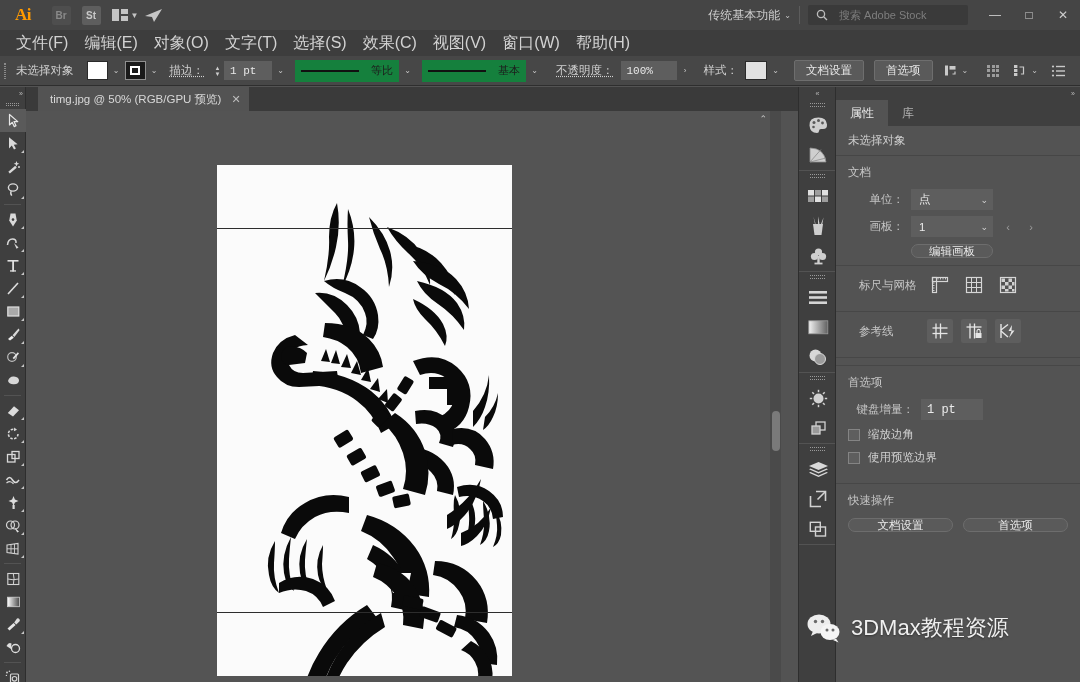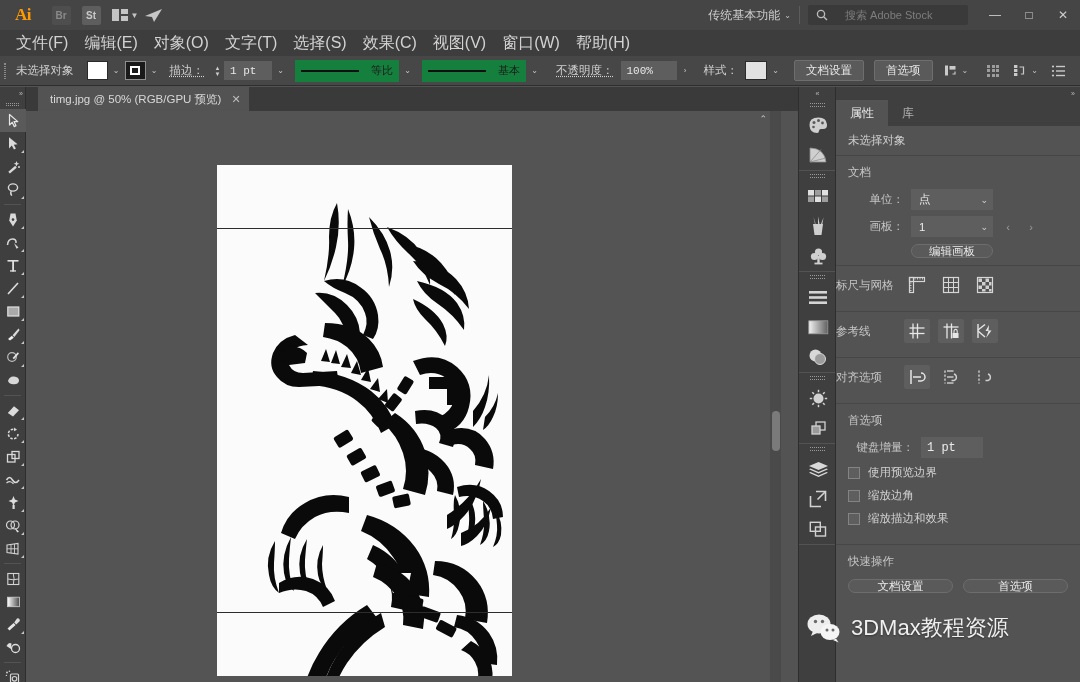--- a/index.html
+++ b/index.html
@@ -38,21 +38,21 @@
   .arr-grid { display: grid; grid-template-columns: 7px 7px; grid-template-rows: 5px 5px; gap: 1.5px; }
   .arr-grid i { background: #c4c4c4; display: block; }
   .arr-grid i.tall { grid-row: span 2; }
   .chev { font-size: 8px; color: #c4c4c4; }
   .tb-spacer { flex: 1; }
   .workspace-name {
     color: #cfcfcf; font-size: 12px; padding: 0 4px; white-space: nowrap;
   }
   .sep-v { width: 1px; height: 18px; background: #5c5c5c; margin: 0 8px; }
   .search-box {
-    display: flex; align-items: center; gap: 17px;
+    display: flex; align-items: center; gap: 11px;
     background: #3a3a3a; border-radius: 2px; height: 20px; padding: 0 8px;
     min-width: 160px;
   }
   .search-box .sph { color: #7e7e7e; font-size: 11px; white-space: nowrap; }
   .wincontrols { display: flex; height: 30px; margin-left: 10px; }
   .wincontrols div {
     width: 34px; height: 30px; display: flex; align-items: center; justify-content: center;
     color: #cdcdcd; font-size: 12px;
   }
 
@@ -221,21 +221,21 @@
     justify-content: space-between; padding: 0 5px 0 8px; color: #eaeaea; font-size: 11.5px;
   }
   .select-box .cv { font-size: 9px; color: #d4d4d4; }
   .arrowbtn { color: #9d9d9d; font-size: 11px; width: 16px; text-align: center; }
   .wide-btn {
     background: #5a5a5a; border: 1px solid #6d6d6d; border-radius: 8px;
     color: #e9e9e9; font-size: 11.5px; height: 14px;
     display: flex; align-items: center; justify-content: center;
   }
   .psep { height: 1px; background: #474747; margin: 7px 0 0 0; }
-  .irow { display: flex; align-items: center; height: 38px; padding-left: 0; }
+  .irow { display: flex; align-items: center; height: 38px; padding-left: 23px; }
   .irow .rlabel { color: #c4c4c4; font-size: 11.5px; width: 68px; white-space: nowrap; }
   .iconbtn {
     width: 26px; height: 24px; margin-right: 8px;
     display: flex; align-items: center; justify-content: center;
   }
   .iconbtn.framed { background: #5e5e5e; border-radius: 2px; }
   .txt-field {
     background: #5e5e5e; color: #ececec; font-size: 12px; height: 21px; width: 62px;
     display: flex; align-items: center; padding: 0 6px;
     font-family: "Liberation Mono", monospace;
@@ -982,68 +982,37 @@
           <path d="M2 2 L2 16" stroke="#e6e6e6" stroke-width="1.4"></path>
           <path d="M2 8 L9 2.5" stroke="#e6e6e6" stroke-width="1.4"></path>
           <path d="M2 9 L9 15" stroke="#e6e6e6" stroke-width="1.4"></path>
           <path d="M13 3 L9.5 9 L12.5 9 L10 16 L15.5 8.5 L12.5 8.5Z" fill="#e6e6e6"></path>
         </svg>
       </div>
     </div>
 
     <div class="psep"></div>
 
-    <div class="irow">
-      <span class="rlabel">对齐选项</span>
-      <div class="iconbtn framed">
-        <svg width="18" height="18" viewBox="0 0 18 18">
-          <line x1="3" y1="2" x2="3" y2="16" stroke="#e6e6e6" stroke-width="1.5"></line>
-          <line x1="5" y1="9" x2="13" y2="9" stroke="#e6e6e6" stroke-width="1.5"></line>
-          <path d="M13 5 a4 4 0 0 1 0 8 L10 13" fill="none" stroke="#e6e6e6" stroke-width="1.5"></path>
-        </svg>
-      </div>
-      <div class="iconbtn">
-        <svg width="18" height="18" viewBox="0 0 18 18">
-          <g stroke="#d0d0d0" stroke-width="1.4">
-            <line x1="3" y1="2.5" x2="3" y2="15.5" stroke-dasharray="2.2 1.8"></line>
-            <line x1="5" y1="3" x2="11.5" y2="3"></line>
-            <line x1="5" y1="9" x2="11.5" y2="9"></line>
-            <line x1="5" y1="15" x2="11.5" y2="15"></line>
-          </g>
-          <path d="M12 6 a3.4 3.4 0 0 1 0 6.5 L9.5 12.5" fill="none" stroke="#d0d0d0" stroke-width="1.4"></path>
-        </svg>
-      </div>
-      <div class="iconbtn">
-        <svg width="18" height="18" viewBox="0 0 18 18">
-          <line x1="3" y1="2.5" x2="3" y2="15.5" stroke="#d0d0d0" stroke-width="1.4" stroke-dasharray="2.2 1.8"></line>
-          <path d="M12 6 a3.4 3.4 0 0 1 0 6.5 L9.5 12.5" fill="none" stroke="#d0d0d0" stroke-width="1.4"></path>
-        </svg>
-      </div>
-    </div>
 
     <div class="psep"></div>
 
     <div class="sect-title">首选项</div>
 
     <div class="frow">
       <span class="flabel" style="width:66px">键盘增量：</span>
       <div class="txt-field">1 pt</div>
     </div>
 
     <div class="cbrow">
       <span class="cbox"></span>
-      <span class="cbl">使用预览边界</span>
+      <span class="cbl">缩放边角</span>
     </div>
     <div class="cbrow">
       <span class="cbox"></span>
-      <span class="cbl">缩放边角</span>
-    </div>
-    <div class="cbrow">
-      <span class="cbox"></span>
-      <span class="cbl">缩放描边和效果</span>
+      <span class="cbl">使用预览边界</span>
     </div>
 
     <div class="psep" style="margin-top:14px"></div>
 
     <div class="sect-title">快速操作</div>
 
     <div class="qa-btns">
       <div class="wide-btn">文档设置</div>
       <div class="wide-btn">首选项</div>
     </div>

